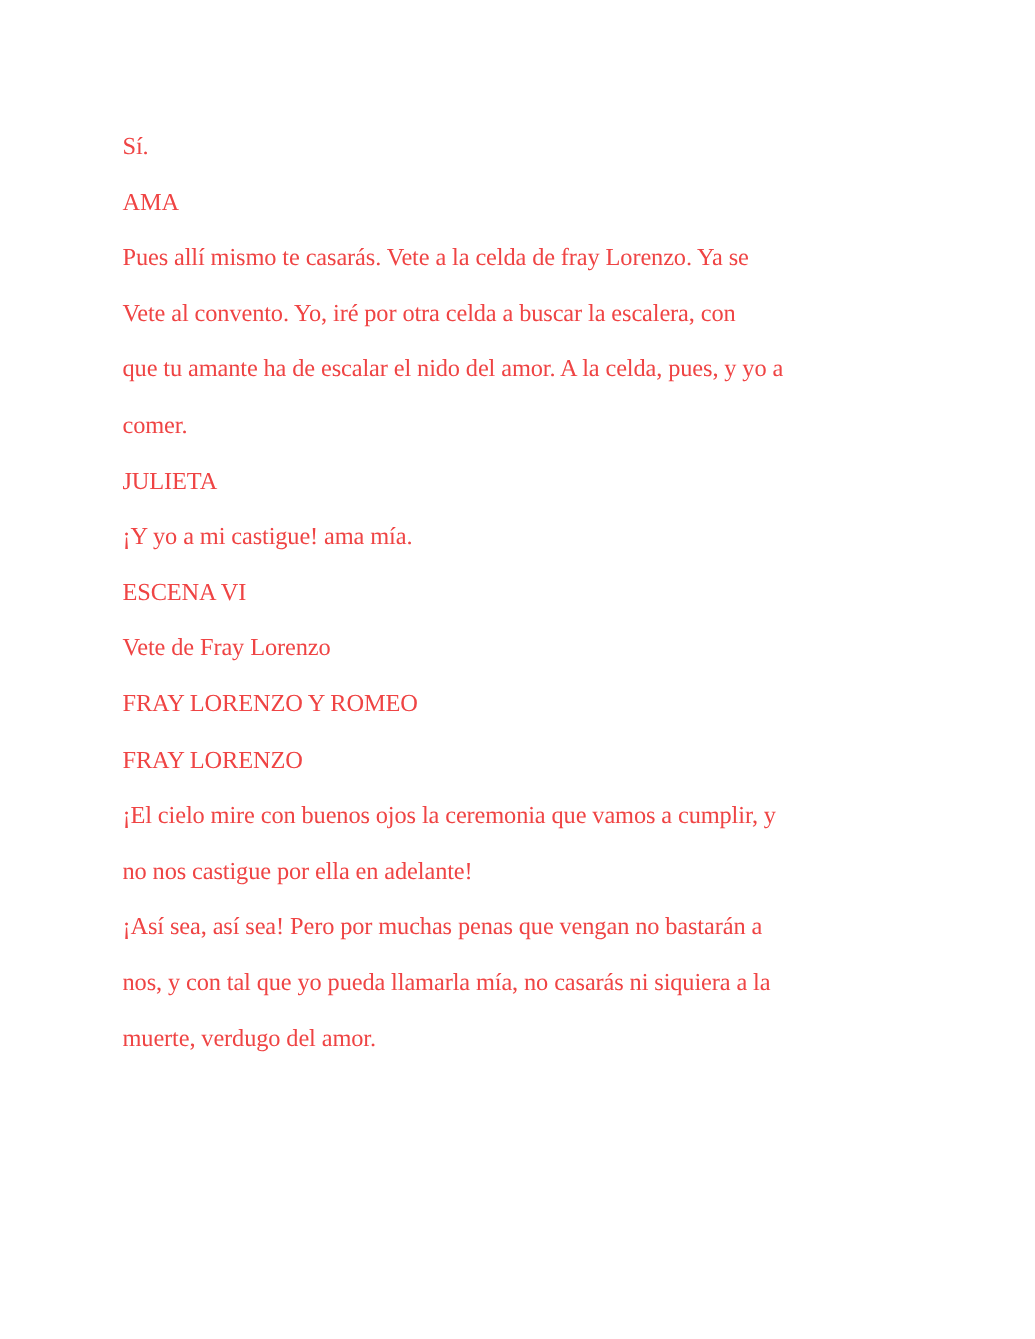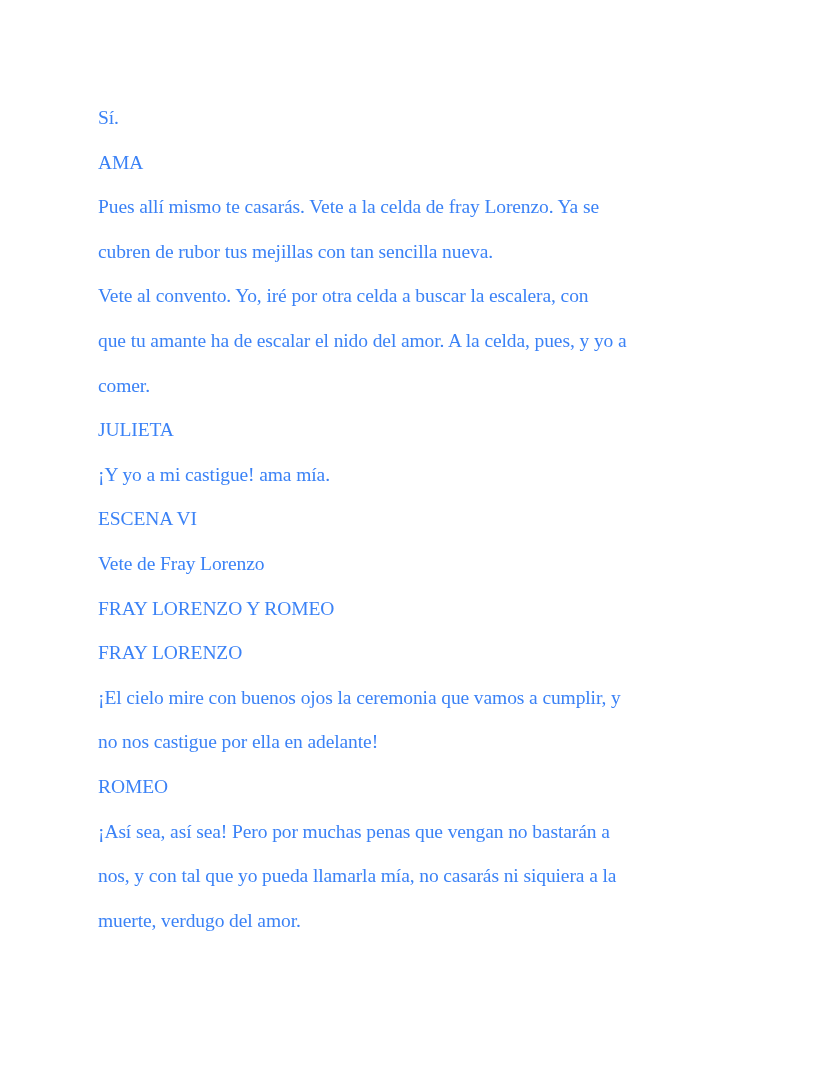--- a/index.html
+++ b/index.html
@@ -26,43 +26,41 @@
       left: 98px;
       top: 96px;
       width: 580px;
     }
     .line {
       display: block;
       font-family: "Liberation Serif", "DejaVu Serif", serif;
       font-size: 19.5px;
       line-height: 44.6px;
       height: 44.6px;
-      color: #3b82f6;
+      color: #ef4444;
       white-space: nowrap;
       letter-spacing: -0.1px;
     }
   </style>
 </head>
 <body>
 
 <div class="page">
   <div class="content">
     <span class="line">Sí.</span>
     <span class="line">AMA</span>
     <span class="line">Pues allí mismo te casarás. Vete a la celda de fray Lorenzo. Ya se</span>
-    <span class="line">cubren de rubor tus mejillas con tan sencilla nueva.</span>
     <span class="line">Vete al convento. Yo, iré por otra celda a buscar la escalera, con</span>
     <span class="line">que tu amante ha de escalar el nido del amor. A la celda, pues, y yo a</span>
     <span class="line">comer.</span>
     <span class="line">JULIETA</span>
     <span class="line">¡Y yo a mi castigue! ama mía.</span>
     <span class="line">ESCENA VI</span>
     <span class="line">Vete de Fray Lorenzo</span>
     <span class="line">FRAY LORENZO Y ROMEO</span>
     <span class="line">FRAY LORENZO</span>
     <span class="line">¡El cielo mire con buenos ojos la ceremonia que vamos a cumplir, y</span>
     <span class="line">no nos castigue por ella en adelante!</span>
-    <span class="line">ROMEO</span>
     <span class="line">¡Así sea, así sea! Pero por muchas penas que vengan no bastarán a</span>
     <span class="line">nos, y con tal que yo pueda llamarla mía, no casarás ni siquiera a la</span>
     <span class="line">muerte, verdugo del amor.</span>
   </div>
 </div>
 
 </body></html>

